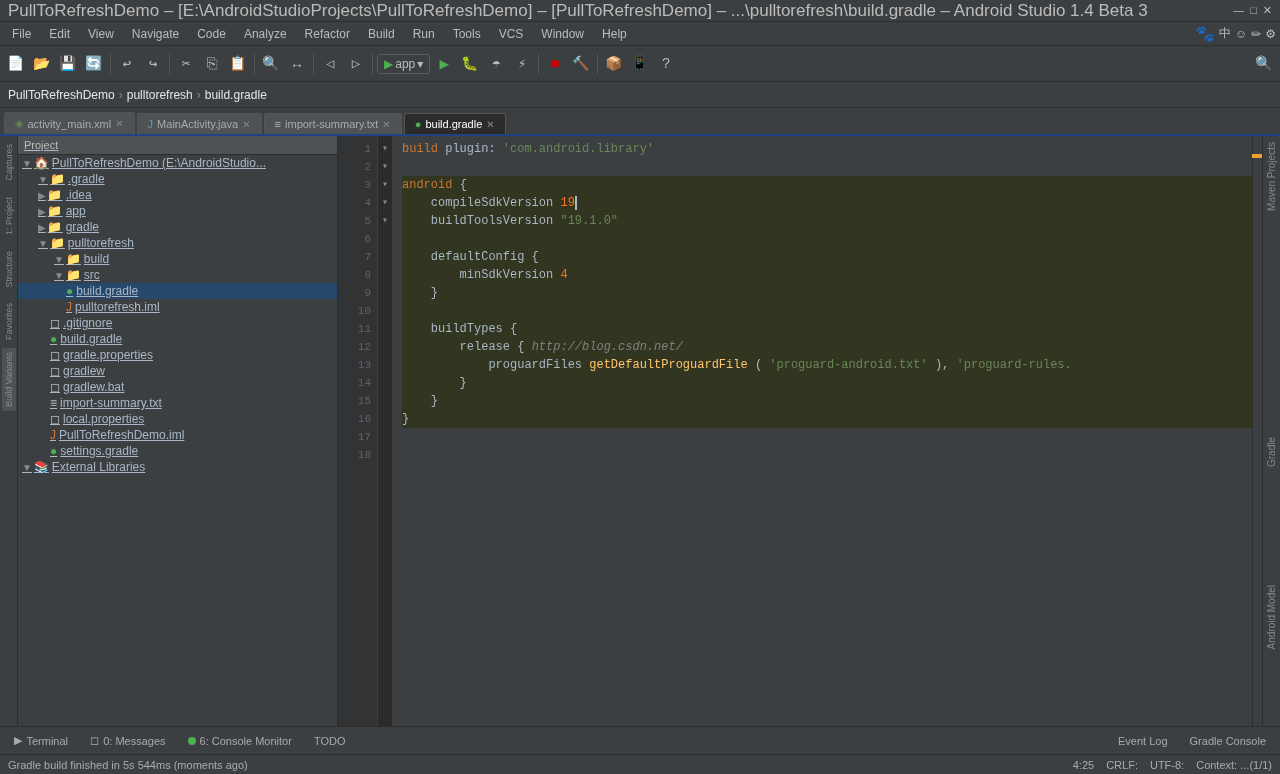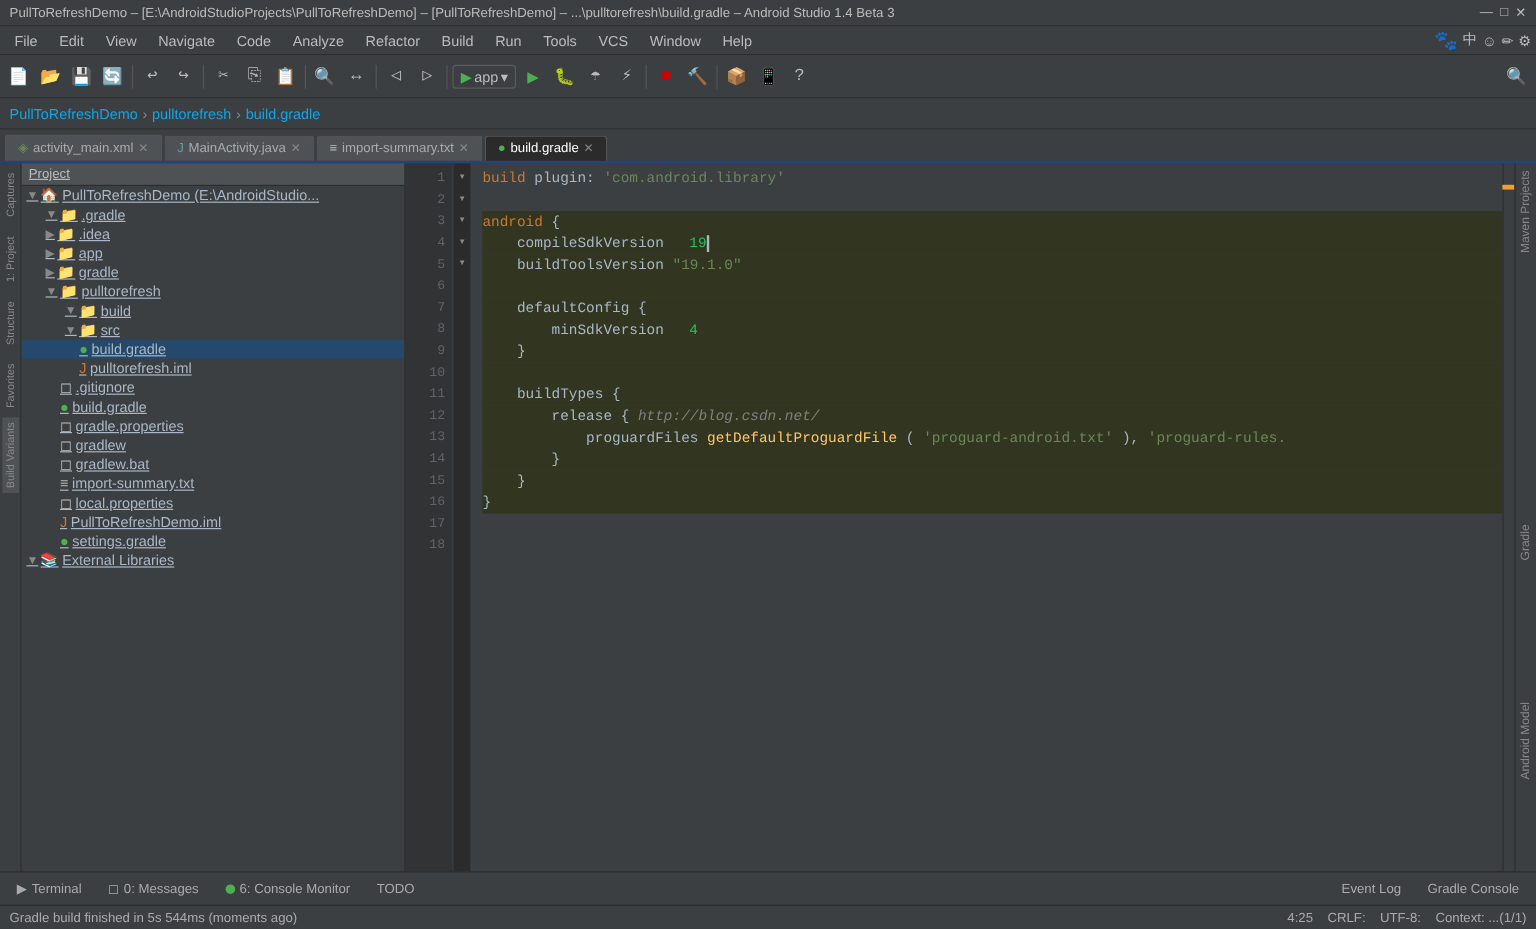--- a/index.html
+++ b/index.html
@@ -73,21 +73,21 @@
       background: #3c3f41;
       height: 26px;
       display: flex;
       align-items: center;
       padding: 0 8px;
       border-bottom: 1px solid #2d2d2d;
       gap: 4px;
       font-family: Arial, sans-serif;
       font-size: 12px;
     }
-    .nav-item { color: #0ea5e9; cursor: pointer; text-align: right; }
+    .nav-item { color: #e5e5e5; cursor: pointer; text-align: right; }
     .nav-sep { color: #888; }
 
     
     #tabs-bar {
       background: #3c3f41;
       height: 28px;
       display: flex;
       align-items: flex-end;
       padding: 0 0 0 4px;
       border-bottom: 2px solid #214283;
@@ -178,21 +178,21 @@
       padding: 4px 0 4px 10px;
       line-height: 18px;
       font-size: 12px;
       overflow: auto;
       color: #a9b7c6;
     }
     .code-line { white-space: nowrap; min-height: 18px; }
     .code-line.highlighted { background: #323520; }
     .kw { color: #cc7832; }
     .str { color: #6a8759; }
-    .num { color: #22c55e; margin-left: 14px; }
+    .num { color: #f97316; }
     .comment { color: #808080; font-style: italic; }
     .fn { color: #ffc66d; text-align: right; }
     .plain { color: #a9b7c6; }
 
     
     #bottom-tabs {
       height: 28px;
       background: #3c3f41;
       display: flex;
       align-items: center;
@@ -248,21 +248,21 @@
 
     .editor-outer {
       display: flex;
       flex: 1;
     }
   </style>
 </head>
 <body>
 
 <div id="title-bar">
-  <span style="font-size:11px; color:#bbbbbb; font-family:Arial,sans-serif;">PullToRefreshDemo – [E:\AndroidStudioProjects\PullToRefreshDemo] – [PullToRefreshDemo] – ...\pulltorefresh\build.gradle – Android Studio 1.4 Beta 3</span>
+  <span style="font-size:17px; color:#bbbbbb; font-family:Arial,sans-serif;">PullToRefreshDemo – [E:\AndroidStudioProjects\PullToRefreshDemo] – [PullToRefreshDemo] – ...\pulltorefresh\build.gradle – Android Studio 1.4 Beta 3</span>
   <div style="display:flex;gap:6px;">
     <span style="cursor:pointer;color:#bbbbbb;">—</span>
     <span style="cursor:pointer;color:#bbbbbb;">□</span>
     <span style="cursor:pointer;color:#bbbbbb;">✕</span>
   </div>
 </div>
 
 <div id="menu-bar">
   <div class="menu-item">File</div>
   <div class="menu-item">Edit</div>

